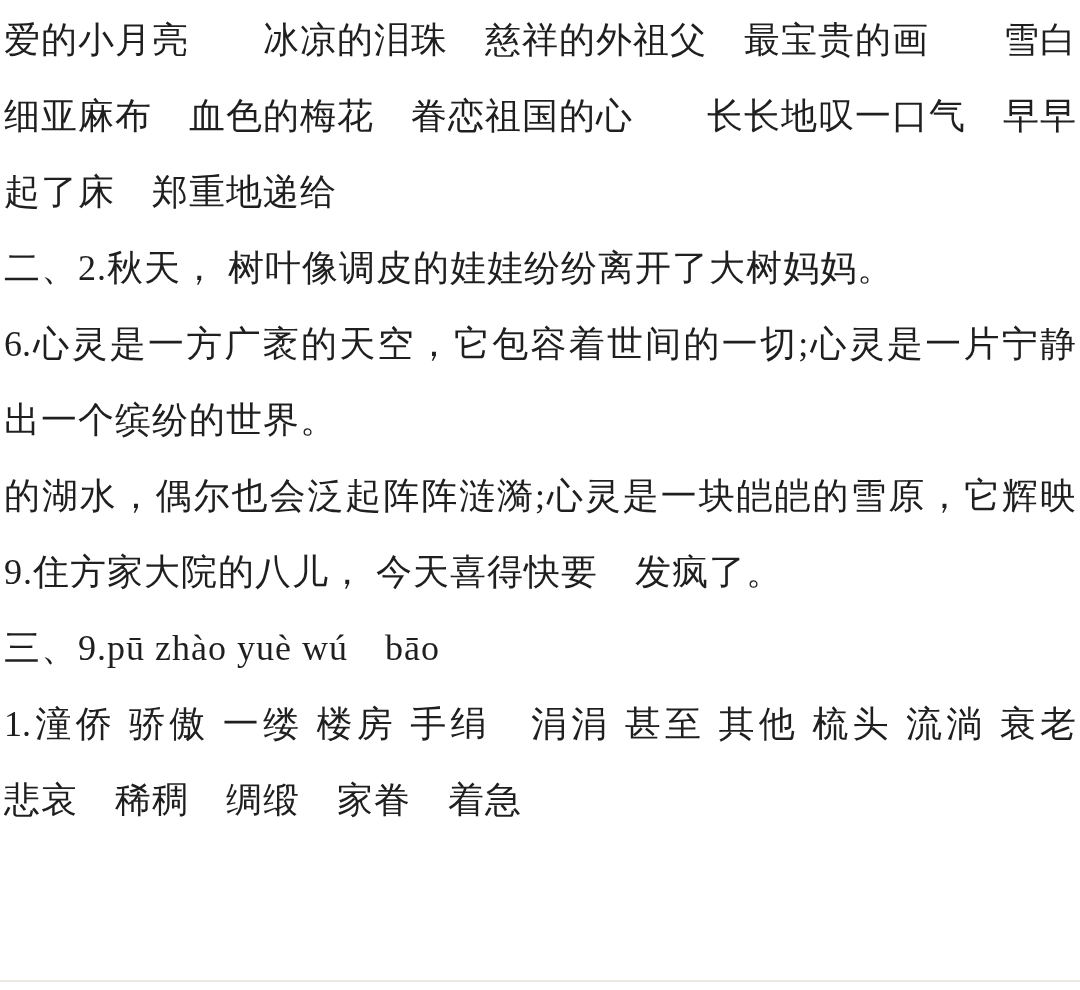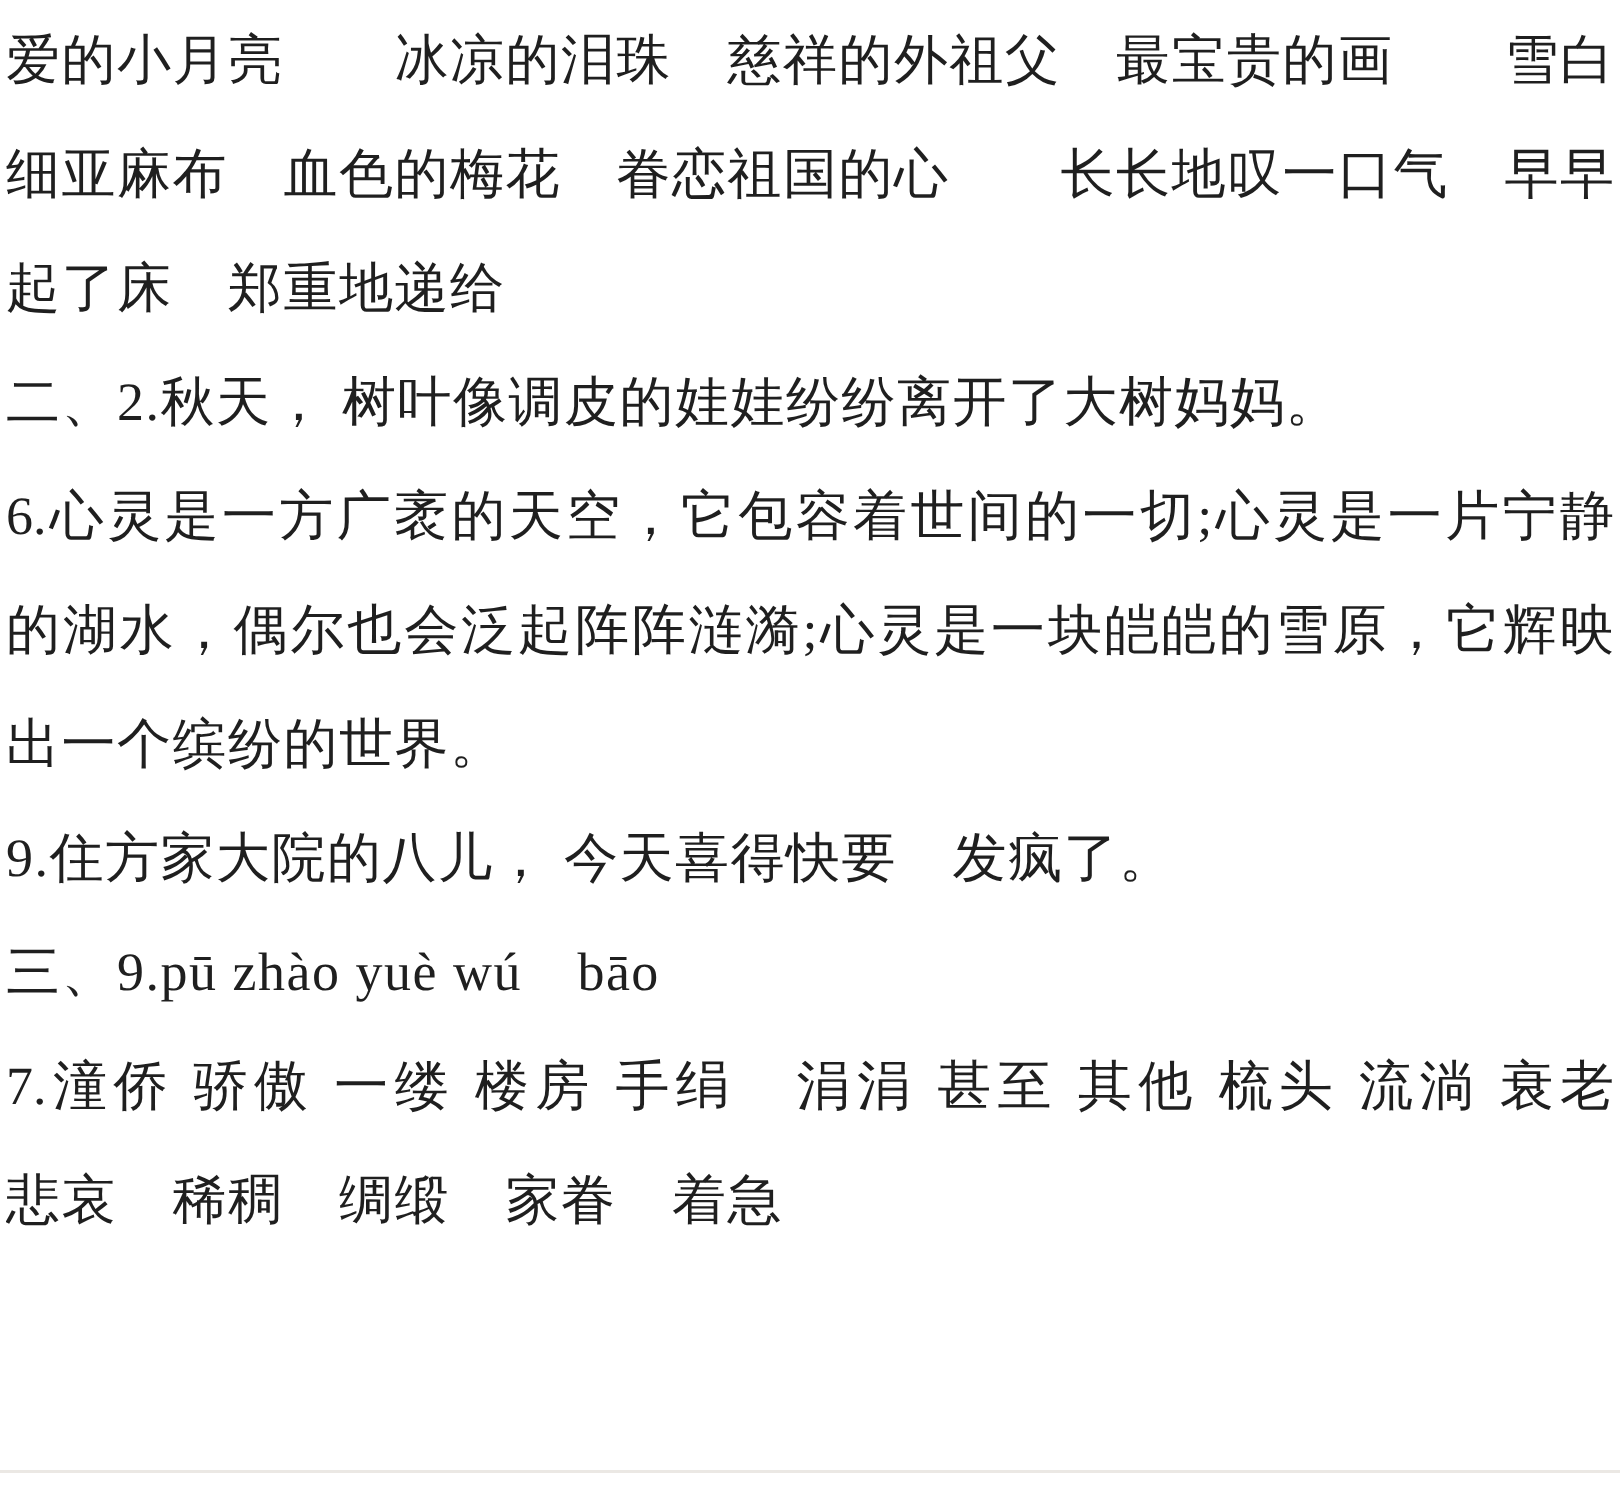--- a/index.html
+++ b/index.html
@@ -47,21 +47,21 @@
 </head>
 <body>
 
 <div class="page" style="background: rgb(255, 255, 255);">
   <div class="doc" id="doc" style="color: rgb(31, 31, 31);">
       <div class="line just">爱的小月亮　　冰凉的泪珠　慈祥的外祖父　最宝贵的画　　雪白的</div>
       <div class="line just">细亚麻布　血色的梅花　眷恋祖国的心　　长长地叹一口气　早早地</div>
       <div class="line">起了床　郑重地递给</div>
       <div class="line">二、2.秋天， 树叶像调皮的娃娃纷纷离开了大树妈妈。</div>
       <div class="line just">6.心灵是一方广袤的天空，它包容着世间的一切;心灵是一片宁静</div>
+      <div class="line">出一个缤纷的世界。</div>
       <div class="line just">的湖水，偶尔也会泛起阵阵涟漪;心灵是一块皑皑的雪原，它辉映</div>
-      <div class="line">出一个缤纷的世界。</div>
       <div class="line">9.住方家大院的八儿， 今天喜得快要　发疯了。</div>
       <div class="line">三、9.pū zhào yuè wú　bāo</div>
-      <div class="line just">7.潼侨 骄傲 一缕 楼房 手绢　涓涓 甚至 其他 梳头 流淌 衰老</div>
+      <div class="line just">1.潼侨 骄傲 一缕 楼房 手绢　涓涓 甚至 其他 梳头 流淌 衰老</div>
       <div class="line">悲哀　稀稠　绸缎　家眷　着急</div>
     </div>
   <div class="bottom-strip" style="background: rgb(235, 232, 228);"></div>
 </div>
 
 </body></html>

